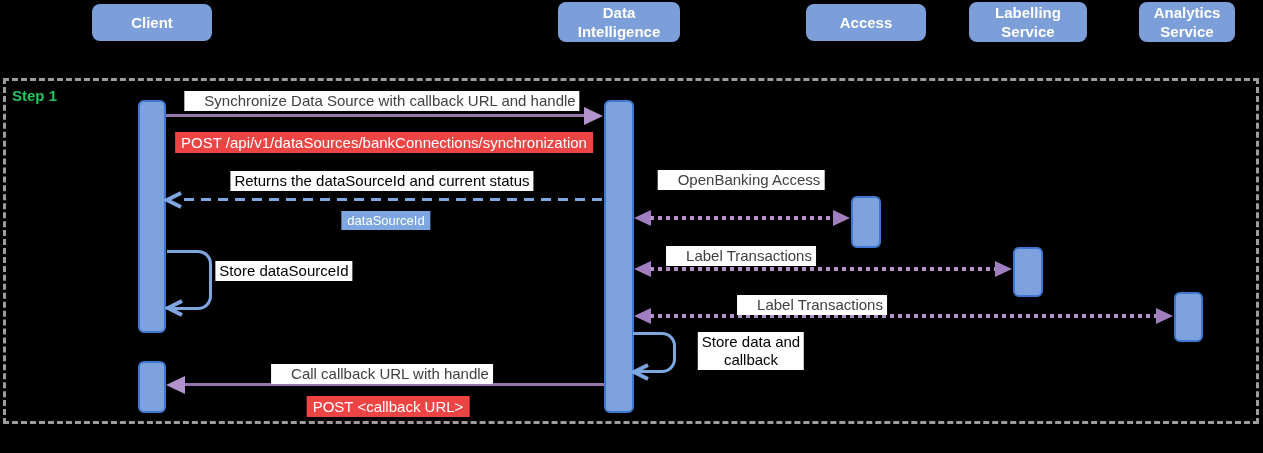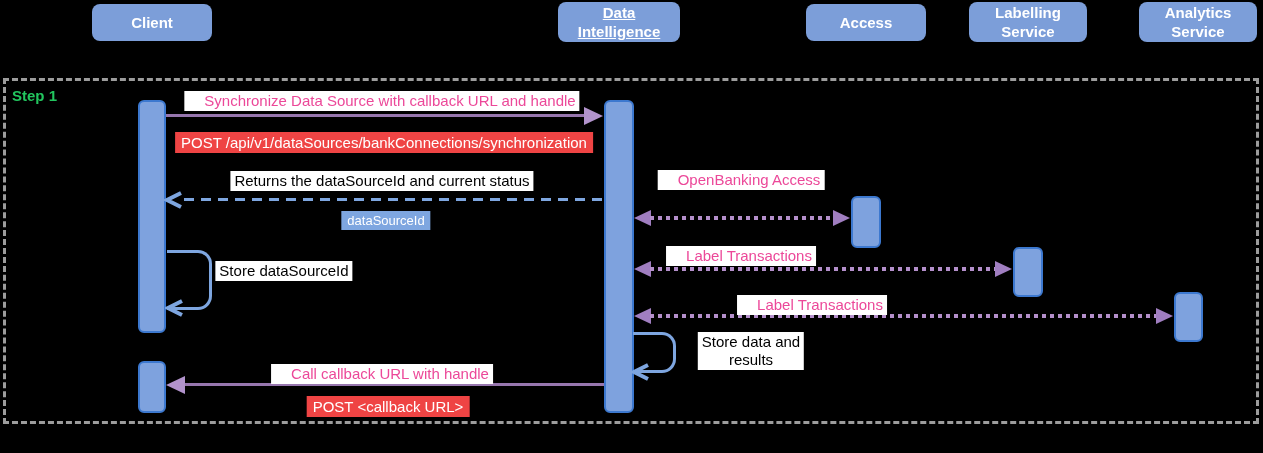--- a/index.html
+++ b/index.html
@@ -18,21 +18,21 @@
   .frame-label{
     position:absolute;color:#22c55e;font-weight:700;font-size:15px;
   }
   .bar{
     position:absolute;background:#7EA2DE;border:2px solid #3C78CF;border-radius:6px;box-sizing:border-box;
   }
   .lbl{
     position:absolute;background:#fff;padding:1px 4px;font-size:15px;line-height:18px;
     white-space:nowrap;text-align:center;transform:translateX(-50%);
   }
-  .lbl.purple{color:#ec4899;padding-left:20px;}
+  .lbl.purple{color:#404040;padding-left:20px;}
   .lbl.blue{color:#000000;}
   .badge{
     position:absolute;color:#fff;padding:2px 6px;white-space:nowrap;transform:translateX(-50%);
   }
   .badge.purple-bg{background:#ef4444;font-size:15px;}
   .badge.blue-bg{background:#7EA6E0;font-size:13px;font-weight:400;}
   .line{position:absolute;}
   .solid-purple{background:#9776AE;height:3px;}
   .dashed-blue{height:3px;background:repeating-linear-gradient(90deg,#7EA6E0 0 10px,transparent 10px 17px);}
   .dotted-purple{height:4px;background:repeating-linear-gradient(90deg,#B48FCB 0 4px,transparent 4px 8px);}
@@ -44,30 +44,30 @@
   .head svg{display:block;}
 </style>
 </head>
 <body>
 
 <div class="canvas">
 
   <div class="box" style="left:92px;top:4px;width:120px;height:37px;text-align:right;">
       <span>Client</span>
     </div>
-  <div class="box" style="left:558px;top:2px;width:122px;height:40px;text-decoration:underline;">
+  <div class="box" style="left:558px;top:2px;width:122px;height:40px;">
       <span>Data Intelligence</span>
     </div>
   <div class="box" style="left:806px;top:4px;width:120px;height:37px;">
       <span>Access</span>
     </div>
   <div class="box" style="left:969px;top:2px;width:118px;height:40px;">
       <span>Labelling Service</span>
     </div>
-  <div class="box" style="left:1139px;top:2px;width:118px;height:40px;">
+  <div class="box" style="left:1139px;top:2px;width:96px;height:40px;">
       <span>Analytics Service</span>
     </div>
 
   <div class="frame" style="left:3px;top:78px;width:1256px;height:346px;"></div>
   <div class="frame-label" style="left:12px;top:87px;">Step 1</div>
 
   <div class="bar" style="left:138px;top:100px;width:28px;height:233px;"></div>
   <div class="bar" style="left:138px;top:361px;width:28px;height:52px;"></div>
   <div class="bar" style="left:604px;top:100px;width:30px;height:313px;"></div>
   <div class="bar" style="left:851px;top:196px;width:30px;height:52px;"></div>
@@ -144,21 +144,21 @@
   <div class="lbl purple" style="left:812px;top:295px;">Label Transactions</div>
 
   <div class="loop" style="left:633px;top:332px;width:43px;height:41px;"></div>
   <div class="head" style="left:631px;top:362px;">
     <svg width="20" height="20">
         <path d="M17,3 L3,10 L17,17" stroke="#7EA6E0" stroke-width="4" fill="none"></path>
       </svg>
   </div>
   <div class="lbl blue" style="left:751px;top:332px;">
     <div>Store data and</div>
-    <div>results</div>
+    <div>callback</div>
   </div>
 
   <div class="line solid-purple" style="left:184px;top:383px;width:420px;"></div>
   <div class="head" style="left:165px;top:375px;">
     <svg width="20" height="20">
         <polygon points="20,1 1,10 20,19" fill="#B293CC"></polygon>
       </svg>
   </div>
   <div class="lbl purple" style="left:382px;top:364px;">Call callback URL with handle</div>
   <div class="badge purple-bg" style="left:388px;top:396px;">POST &lt;callback URL&gt;</div>

